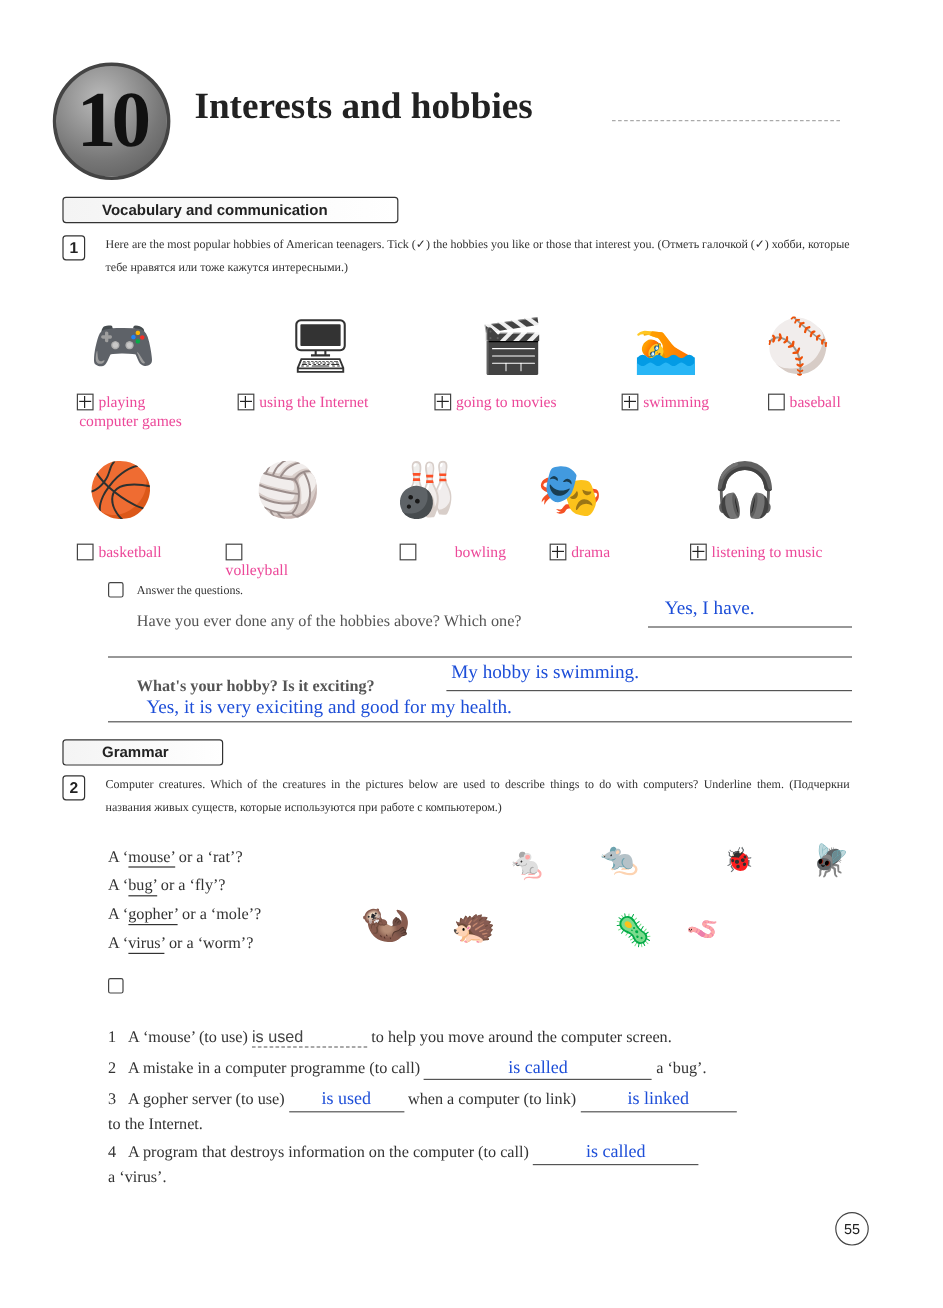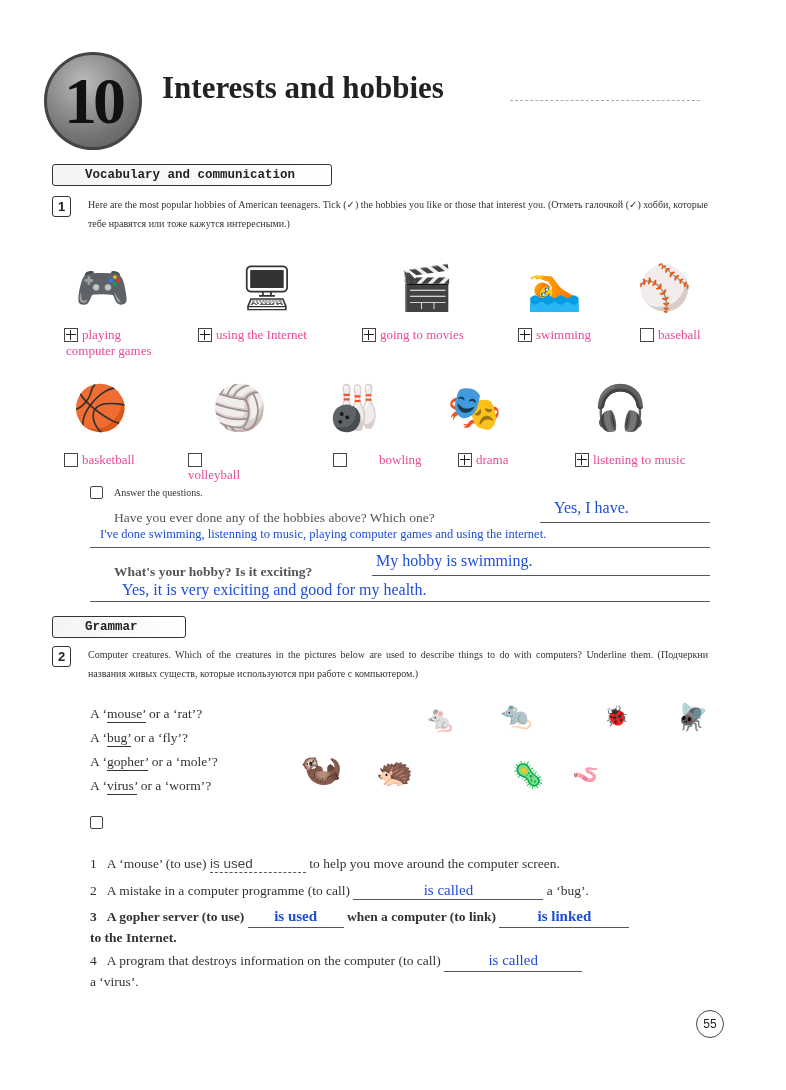--- a/index.html
+++ b/index.html
@@ -2,21 +2,21 @@
 <html><head>
 <meta charset="utf-8">
 <style>
   body { margin:0; background:#fff; }
   .page { position:relative; width:786px; height:1090px; background:#fff; color:#222; font-family:"Liberation Serif", serif; overflow:hidden; }
   .abs { position:absolute; }
   .hand { font-family:"Liberation Serif", serif; color:#1d4ed8; }
   .unit-badge { left:44px; top:52px; width:92px; height:92px; border-radius:50%; border:3px solid #444; background:radial-gradient(circle at 40% 30%, #bbb, #777 60%, #555); display:flex; align-items:center; justify-content:center; }
   .unit-badge span { font-family:"Liberation Serif", serif; font-weight:bold; font-size:66px; color:#111; letter-spacing:-4px; }
   .title { left:162px; top:70px; font-size:31px; font-weight:bold; color:#222; }
-  .section-tab { height:20px; border:1.5px solid #333; border-radius:3px; font-family:Liberation Mono, monospace; font-weight:bold; font-size:12.5px; padding:0 10px; display:flex; align-items:center; background:linear-gradient(90deg,#f4f4f4,#fff); }
+  .section-tab { height:20px; border:1.5px solid #333; border-radius:3px; font-family:Liberation Sans, sans-serif; font-weight:bold; font-size:12.5px; padding:0 10px; display:flex; align-items:center; background:linear-gradient(90deg,#f4f4f4,#fff); }
   .num-box { width:17px; height:19px; border:1.5px solid #333; border-radius:3px; font-family:"Liberation Sans", sans-serif; font-weight:bold; font-size:13px; display:flex; align-items:center; justify-content:center; }
   .instr { font-family:Liberation Serif, serif; font-size:10px; line-height:19px; color:#333; text-align:justify; }
   .pic { width:70px; height:60px; display:flex; align-items:center; justify-content:center; font-size:44px; color:#333; }
   .opt { display:flex; align-items:flex-start; font-size:13px; color:#ec4899; }
   .cb { width:12px; height:12px; border:1px solid #444; margin-right:4px; margin-top:1px; position:relative; flex-shrink:0; }
   .cb.checked::before { content:""; position:absolute; left:5px; top:1px; width:1px; height:10px; background:#222; }
   .cb.checked::after { content:""; position:absolute; left:1px; top:5px; width:10px; height:1px; background:#222; }
   .small-icon { width:11px; height:11px; border:1.5px solid #444; border-radius:2px; display:inline-block; }
   .line { border-bottom:1px solid #555; }
   .q { font-size:13.5px; color:#555; }
@@ -96,21 +96,20 @@
     <span class="cb checked"></span>
     <span>listening to music</span>
   </div>
 
   <div class="abs" style="left:90px;top:485px;"><span class="small-icon"></span></div>
   <div class="abs instr" style="left:114px;top:483px;">Answer the questions.</div>
 
   <div class="abs q" style="left:114px;top:510px;font-weight:normal;">Have you ever done any of the hobbies above? Which one?</div>
   <div class="abs hand" style="left:554px;top:499px;font-size:16px;">Yes, I have.</div>
   <div class="abs line" style="left:540px;top:522px;width:170px;"></div>
-  <div class="abs hand" style="left:100px;top:527px;font-size:12.5px;">I've done swimming, listenning to music, playing computer games and using the internet.</div>
   <div class="abs line" style="left:90px;top:547px;width:620px;"></div>
 
   <div class="abs q" style="left:114px;top:564px;font-weight:bold;">What's your hobby? Is it exciting?</div>
   <div class="abs hand" style="left:376px;top:552px;font-size:16px;">My hobby is swimming.</div>
   <div class="abs line" style="left:372px;top:575px;width:338px;"></div>
   <div class="abs hand" style="left:122px;top:581px;font-size:16px;">Yes, it is very exiciting and good for my health.</div>
   <div class="abs line" style="left:90px;top:601px;width:620px;"></div>
 
   <div class="abs section-tab" style="left:52px;top:616px;width:112px;">
     <span style="padding-left:22px;text-align:center;">Grammar</span>
@@ -148,21 +147,21 @@
     <span style="display:inline-block;width:96px;border-bottom:1px dashed #555;text-align:left;"><span class="hand" style="font-family:'Liberation Sans',sans-serif;color:#444;">is used</span></span>
     <span>to help you move around the computer screen.</span>
   </div>
 
   <div class="abs ex-row" style="left:90px;top:882px;width:620px;">
     <span style="margin-right:10px;">2</span><span>A mistake in a computer programme (to call)</span>
     <span style="display:inline-block;width:190px;border-bottom:1px solid #555;text-align:center;"><span class="hand" style="font-size:15px;">is called</span></span>
     <span>a ‘bug’.</span>
   </div>
 
-  <div class="abs ex-row" style="left:90px;top:906px;width:630px;line-height:20px;font-weight:bold;">
+  <div class="abs ex-row" style="left:90px;top:906px;width:630px;line-height:20px;">
     <span style="margin-right:10px;">3</span><span>A gopher server (to use)</span>
     <span style="display:inline-block;width:96px;border-bottom:1px solid #555;text-align:center;"><span class="hand" style="font-size:15px;">is used</span></span>
     <span>when a computer (to link)</span>
     <span style="display:inline-block;width:130px;border-bottom:1px solid #555;text-align:center;"><span class="hand" style="font-size:15px;">is linked</span></span>
     <br><span>to the Internet.</span>
   </div>
 
   <div class="abs ex-row" style="left:90px;top:950px;width:630px;line-height:20px;">
     <span style="margin-right:10px;">4</span><span>A program that destroys information on the computer (to call)</span>
     <span style="display:inline-block;width:138px;border-bottom:1px solid #555;text-align:center;"><span class="hand" style="font-size:15px;">is called</span></span>

